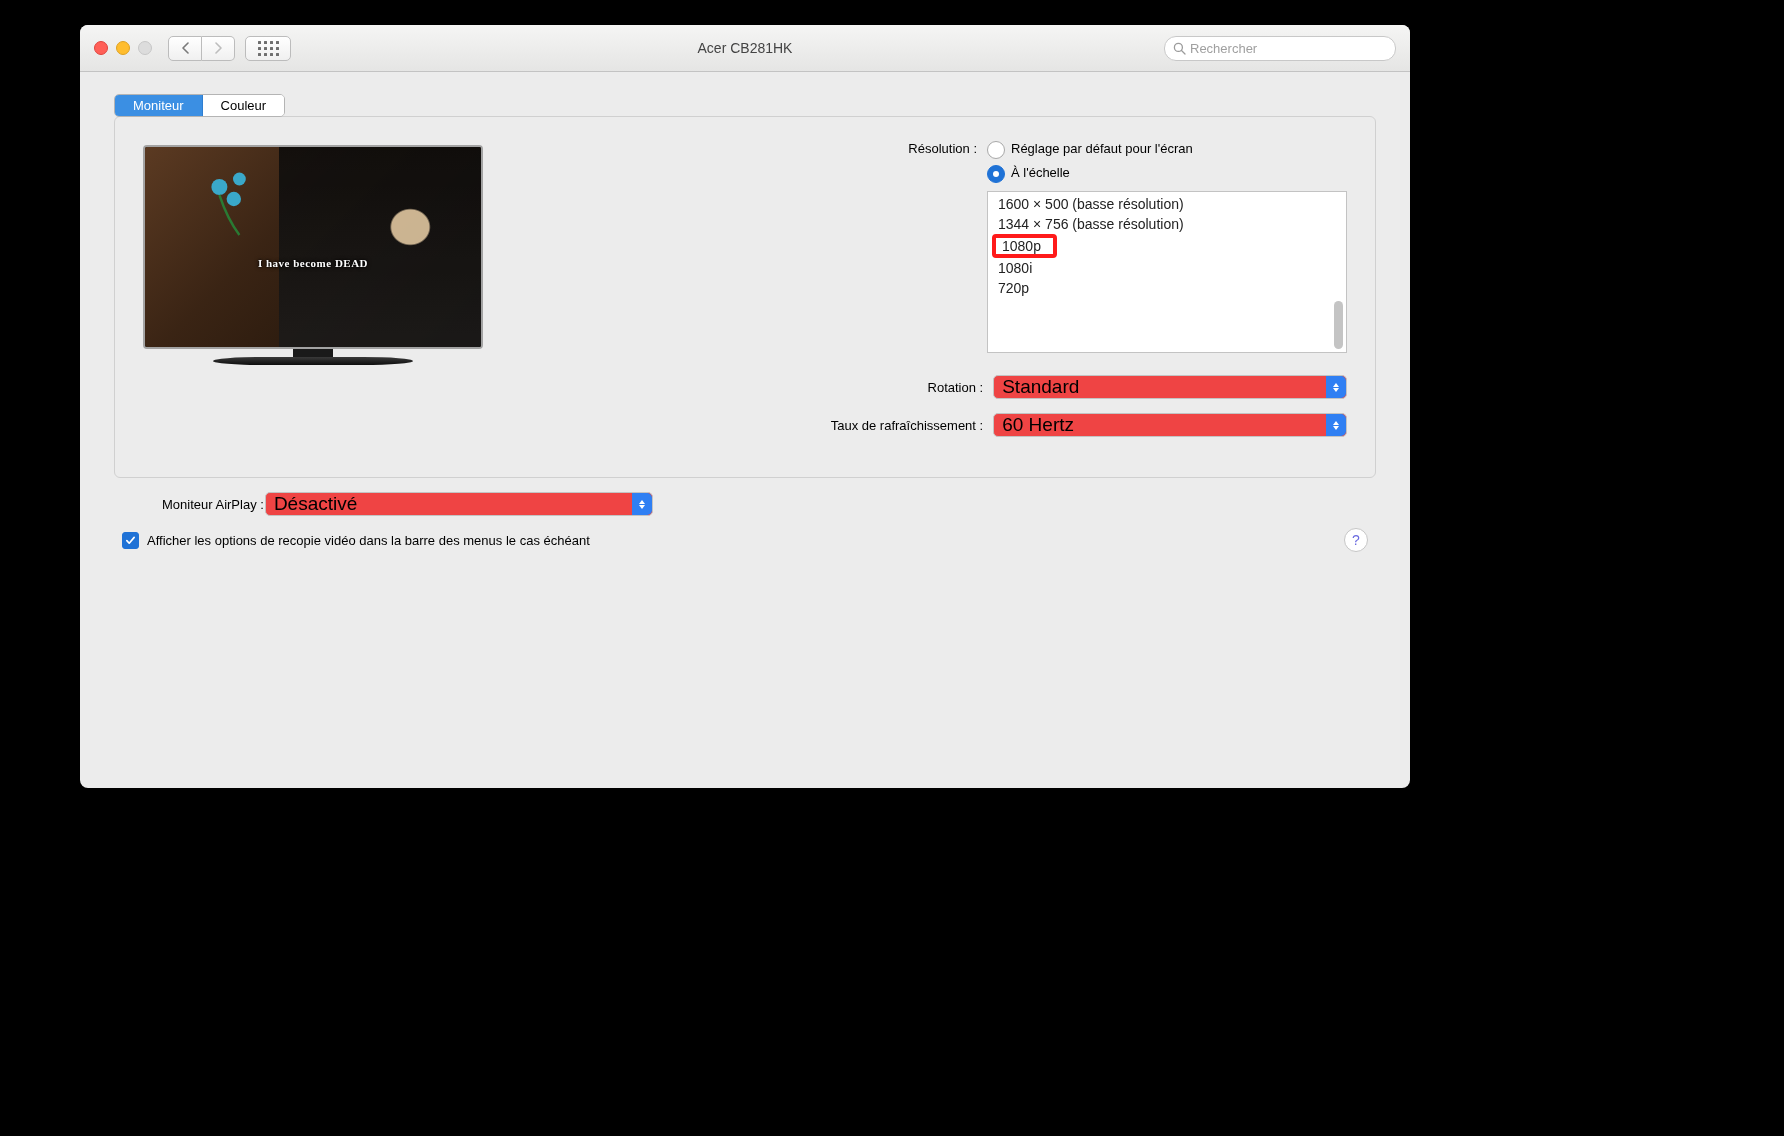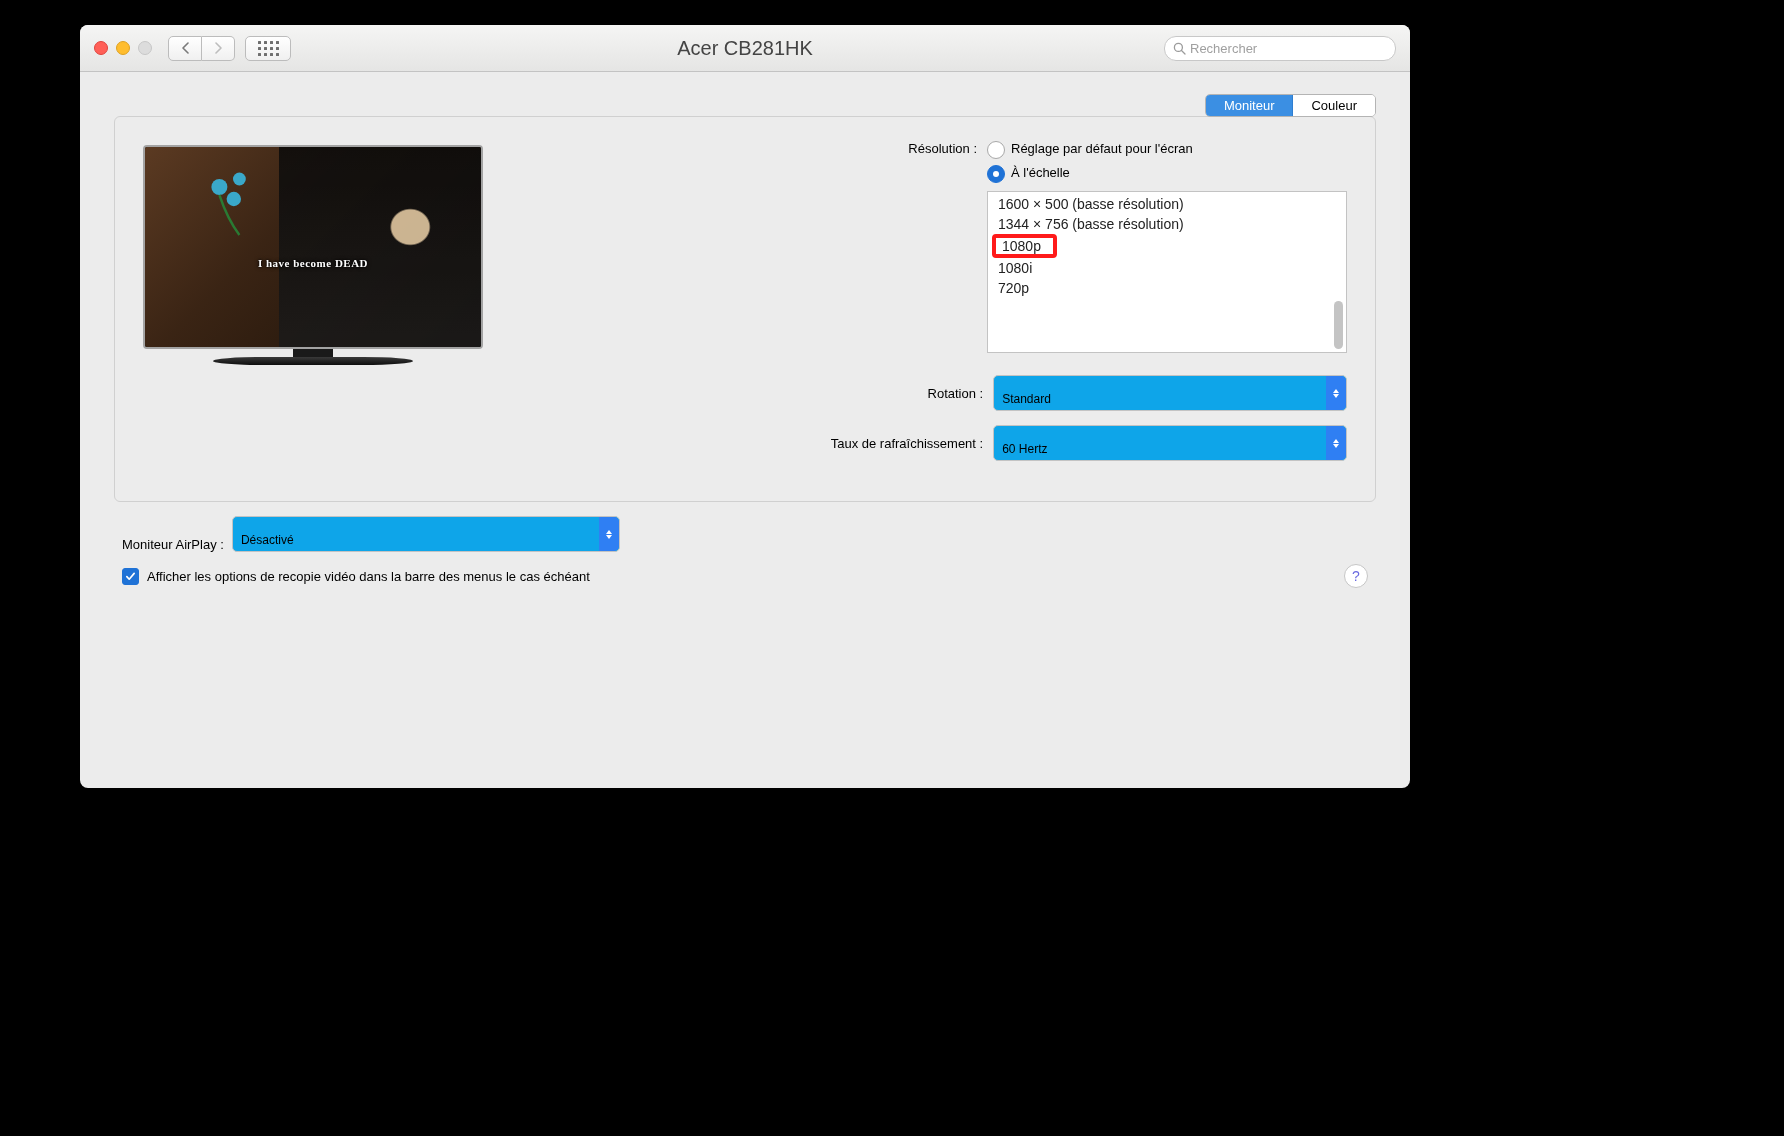--- a/index.html
+++ b/index.html
@@ -10,26 +10,26 @@
 .dot{width:12px;height:12px;border-radius:50%;}
 .dot.red{background:#ff5f57;border:1px solid #e0443e;}
 .dot.yellow{background:#ffbd2e;border:1px solid #dea123;}
 .dot.gray{background:#dcdcdc;border:1px solid #c7c7c7;}
 .toolbar-btn{height:23px;background:linear-gradient(#ffffff,#f0f0f0);border:1px solid #bcbcbc;border-radius:5px;display:flex;align-items:center;justify-content:center;color:#6f6f6f;}
 .nav-group{margin-left:16px;display:flex;}
 .nav-group .toolbar-btn{width:32px;}
 .nav-group .toolbar-btn:first-child{border-radius:5px 0 0 5px;}
 .nav-group .toolbar-btn:last-child{border-radius:0 5px 5px 0;border-left:none;}
 .grid-btn{margin-left:10px;width:44px;}
-.win-title{position:absolute;left:0;right:0;text-align:center;font-size:20px;color:#444;pointer-events:none;}
+.win-title{position:absolute;left:0;right:0;text-align:center;font-size:14px;color:#444;pointer-events:none;}
 .search-wrap{margin-left:auto;margin-right:14px;}
 .search{width:230px;height:23px;border:1px solid #c8c8c8;border-radius:12px;background:#fff;display:flex;align-items:center;color:#a0a0a0;font-size:13px;}
 .search svg{margin:0 4px 0 8px;}
 .body{padding:22px 34px 14px;}
-.tabs{display:flex;justify-content:flex-end;margin-bottom:0;}
+.tabs{display:flex;justify-content:flex-start;margin-bottom:0;}
 .segmented{display:flex;border:1px solid #b4b4b4;border-radius:5px;overflow:hidden;}
 .seg{padding:3px 18px;font-size:13px;background:#fff;cursor:default;border-right:1px solid #b4b4b4;}
 .seg:last-child{border-right:none;}
 .seg.active{background:#3b8fe3;color:#fff;border-color:#2f7ed0;}
 .panel{border:1px solid #d0d0d0;border-radius:6px;background:#ececec;padding:24px 28px 40px;margin-top:-1px;}
 .panel-top{display:flex;gap:50px;}
 .preview{margin-top:4px;}
 .monitor{width:336px;height:200px;background:#111;border:2px solid #a3a3a3;border-radius:4px;position:relative;overflow:hidden;}
 .monitor-inner{position:absolute;inset:0;background:linear-gradient(135deg,#5b3a22 0%,#3a2414 40%,#1a1008 100%);}
 .anime-fig{position:absolute;right:0;top:0;bottom:0;width:60%;background:radial-gradient(ellipse at 65% 40%, #e8cfa8 0%, #e8cfa8 10%, transparent 11%),linear-gradient(180deg,#0b0b0b 0%,#1b1b1b 100%);opacity:0.85;}
@@ -44,31 +44,31 @@
 .radio-line{display:flex;gap:6px;font-size:13px;}
 .radio{width:16px;height:16px;border:1px solid #a8a8a8;border-radius:50%;background:#fff;display:inline-flex;align-items:center;justify-content:center;}
 .radio.checked{border-color:#1f72d6;background:#1f72d6;}
 .radio.checked::after{content:'';width:6px;height:6px;background:#fff;border-radius:50%;}
 .res-list{margin-top:8px;width:358px;height:160px;border:1px solid #c3c3c3;background:#fff;overflow:hidden;position:relative;}
 .res-list-inner{position:absolute;top:-18px;left:0;right:16px;}
 .res-item{padding:2px 10px 2px 10px;font-size:14px;color:#222;white-space:nowrap;}
 .res-item.highlight{border:4px solid #ff1a1a;border-radius:4px;display:inline-block;padding:0px 12px 0px 6px;margin-left:4px;}
 .res-scroll{position:absolute;right:3px;top:3px;bottom:3px;width:9px;}
 .res-thumb{position:absolute;bottom:0;width:100%;height:48px;background:#c4c4c4;border-radius:5px;}
-.dropdown{position:relative;height:22px;border:1px solid #c3c3c3;border-radius:5px;background:#0ea5e9;font-size:12px;display:flex;align-items:center;padding:12px 26px 0 8px;}
+.dropdown{position:relative;height:22px;border:1px solid #c3c3c3;border-radius:5px;background:#ef4444;font-size:19px;display:flex;align-items:center;padding:0 26px 0 8px;}
 .dd-arrows{position:absolute;right:0;top:0;bottom:0;width:20px;background:#2f7ff3;border-radius:0 5px 5px 0;display:flex;flex-direction:column;align-items:center;justify-content:center;gap:1px;}
 .dd-arrows::before,.dd-arrows::after{content:'';width:0;height:0;border-left:3.5px solid transparent;border-right:3.5px solid transparent;}
 .dd-arrows::before{border-bottom:4px solid #fff;}
 .dd-arrows::after{border-top:4px solid #fff;}
 .rotation-row,.refresh-row{display:flex;align-items:center;margin-top:18px;}
 .rotation-row .row-label,.refresh-row .row-label{width:200px;padding-top:0;}
 .rotation-row .dropdown{width:324px;}
 .refresh-row .dropdown{width:324px;}
 .bottom-area{margin-top:14px;padding:0 8px;}
-.airplay-row{display:flex;align-items:flex-end;gap:8px;}
+.airplay-row{display:flex;align-items:center;gap:1px;margin-left:40px;}
 .airplay-row .dropdown{width:352px;}
 .check-row{display:flex;align-items:center;gap:8px;margin-top:12px;}
 .checkbox{width:15px;height:15px;border:1px solid #1f72d6;border-radius:3px;background:#1f72d6;display:flex;align-items:center;justify-content:center;}
 .checkbox svg{width:11px;height:11px;}
 .help-btn{margin-left:auto;width:22px;height:22px;border:1px solid #c6c6c6;border-radius:50%;background:#fff;color:#6a6ae0;font-size:14px;display:flex;align-items:center;justify-content:center;}
 .grid-dots{display:grid;grid-template-columns:repeat(4,3px);grid-auto-rows:3px;gap:3px;}
 .grid-dots span{width:3px;height:3px;background:#6f6f6f;border-radius:0.5px;}
 .refresh-row{margin-top:14px;}
 .rotation-row{margin-top:22px;}
 .settings-right{margin-left:auto;width:560px;}

